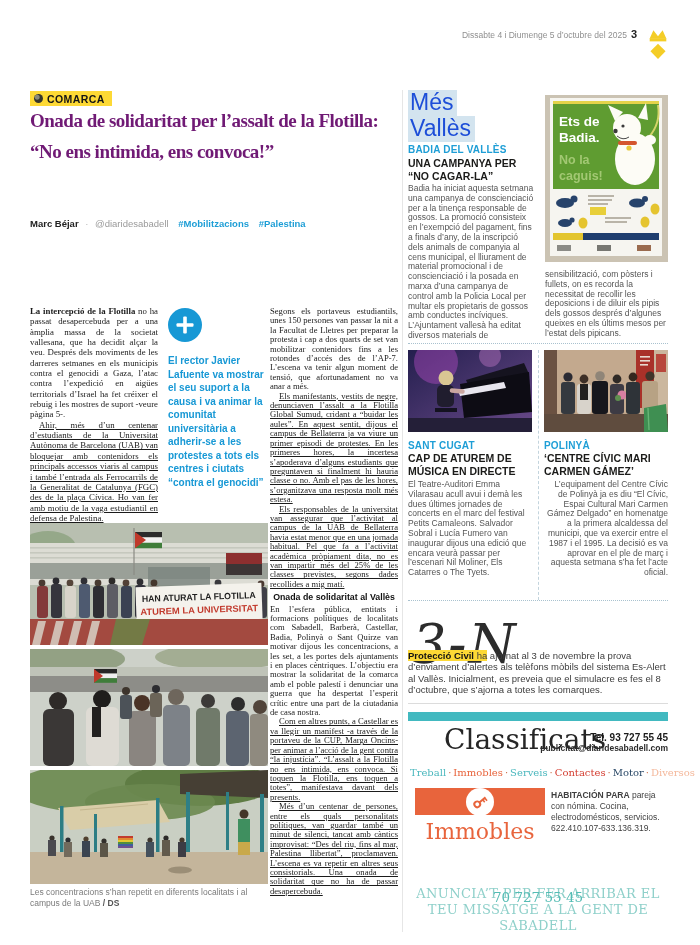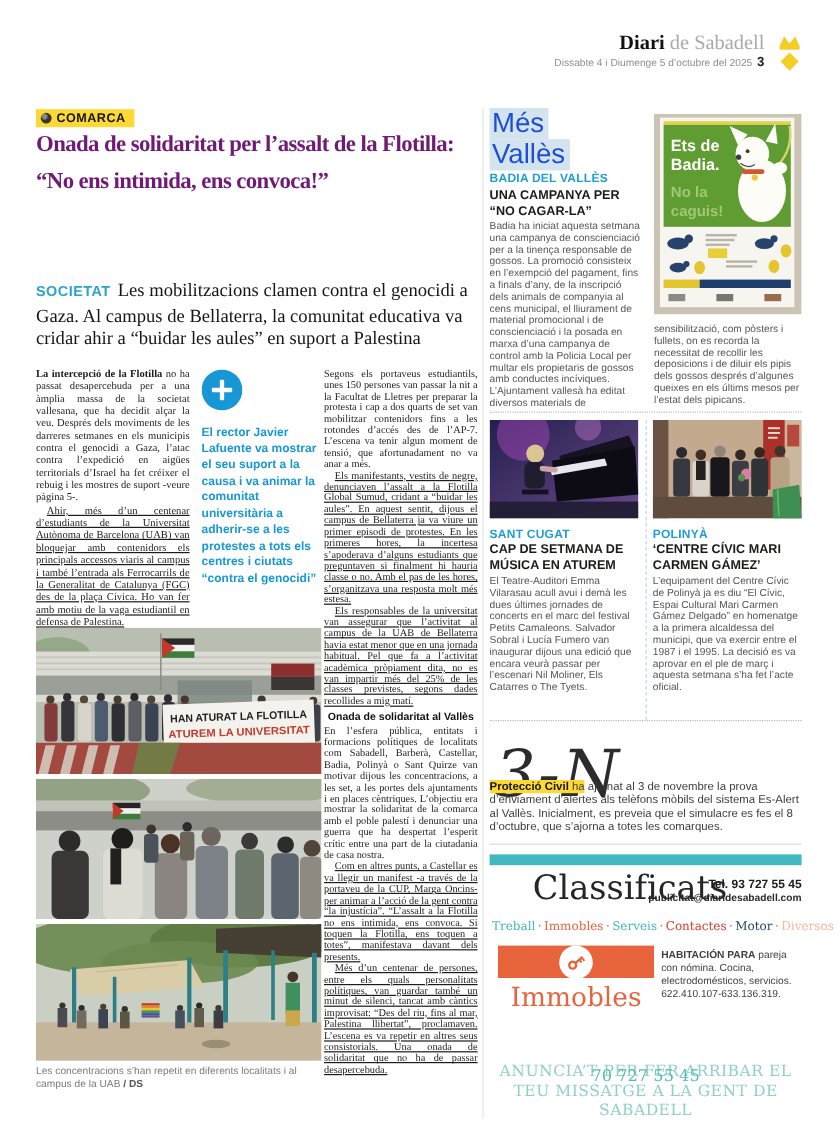--- a/index.html
+++ b/index.html
@@ -95,41 +95,44 @@
   .promo2{left:0;top:801px;width:260px;text-align:center;font-family:"DejaVu Serif",serif;
           font-size:13.5px;line-height:16px;color:#54bcb4;}
 </style>
 </head>
 <body>
 
 <div class="page">
 
   <header class="masthead">
     <div class="masthead-text">
-      <div class="brand"><span class="brand-bold">Diari</span><span class="brand-rest"> de Sabadell</span></div>
       <div class="dateline"><span>Dissabte 4 i Diumenge 5 d’octubre del 2025</span><span class="pagenum">3</span></div>
     </div>
     <svg width="24" height="38" viewBox="0 0 26 40">
       <polygon points="4,12 8,3 13,9.5 18,3 22,12" fill="#f4cd27"></polygon>
       <rect x="4" y="11.5" width="18" height="3.5" fill="#f4cd27"></rect>
       <rect x="7.2" y="20" width="11.6" height="11.6" transform="rotate(45 13 25.8)" fill="#f4cd27"></rect>
     </svg>
   </header>
 
   <div class="kicker">
     <span class="kicker-icon"></span>
     <span>COMARCA</span>
   </div>
 
   <h1 class="headline" style="margin:0;">Onada de solidaritat per l’assalt de la Flotilla: “No ens intimida, ens convoca!”</h1>
 
-
-  <div class="lead">
-    <span class="lead-label">SOCIETAT</span><span>Les mobilitzacions clamen contra el genocidi a Gaza. Al campus de Bellaterra, la comunitat educativa va cridar ahir a “buidar les aules” en suport a Palestina</span>
-  </div>
+  <div class="byline">
+    <span class="author">Marc Béjar</span>
+    <span class="sep">·</span>
+    <span class="handle">@diaridesabadell</span>
+    <span class="hashtag">#Mobilitzacions</span>
+    <span class="hashtag">#Palestina</span>
+  </div>
+
 
   <div class="bodycol col1">
     <p><span class="lead-in">La intercepció de la Flotilla</span><span> no ha passat desapercebuda per a una àmplia massa de la societat vallesana, que ha decidit alçar la veu. Després dels moviments de les darreres setmanes en els municipis contra el genocidi a Gaza, l’atac contra l’expedició en aigües territorials d’Israel ha fet créixer el rebuig i les mostres de suport -veure pàgina 5-.</span></p>
     <p class="ind">Ahir, més d’un centenar d’estudiants de la Universitat Autònoma de Barcelona (UAB) van bloquejar amb contenidors els principals accessos viaris al campus i també l’entrada als Ferrocarrils de la Generalitat de Catalunya (FGC) des de la plaça Cívica. Ho van fer amb motiu de la vaga estudiantil en defensa de Palestina.</p>
   </div>
 
   <div class="pullquote">
     <div class="pq-icon">
       <svg width="34" height="34" viewBox="0 0 34 34">
         <circle cx="17" cy="17" r="17" fill="#1798d5"></circle>
@@ -413,26 +416,26 @@
         </g>
         <rect y="64" width="124" height="18" fill="#5f4c3e"></rect>
         <polygon points="100,58 122,54 124,82 100,82" fill="#3f8f52"></polygon>
         <line x1="104" y1="58" x2="105" y2="80" stroke="#67b577" stroke-width="1.4"></line>
       </svg>
     </div>
 
     <div class="mv-abs vdash" style="left:130px;top:262px;height:250px;"></div>
 
     <div class="mv-abs loc-label" style="left:0;top:352px;">SANT CUGAT</div>
-    <div class="mv-abs mv-head" style="left:0;top:364px;width:124px;">CAP DE SETMANA DE MÚSICA EN ATUREM</div>
+    <div class="mv-abs mv-head" style="left:0;top:364px;width:124px;">CAP DE ATUREM DE MÚSICA EN DIRECTE</div>
     <div class="mv-abs mv-body" style="left:0;top:392px;width:124px;">El Teatre-Auditori Emma Vilarasau acull avui i demà les dues últimes jornades de concerts en el marc del festival Petits Camaleons. Salvador Sobral i Lucía Fumero van inaugurar dijous una edició que encara veurà passar per l’escenari Nil Moliner, Els Catarres o The Tyets.</div>
 
     <div class="mv-abs loc-label" style="left:136px;top:352px;">POLINYÀ</div>
     <div class="mv-abs mv-head" style="left:136px;top:364px;width:124px;">‘CENTRE CÍVIC MARI CARMEN GÁMEZ’</div>
-    <div class="mv-abs mv-body" style="left:136px;top:392px;width:124px;">L’equipament del Centre Cívic de Polinyà ja es diu “El Cívic, Espai Cultural Mari Carmen Gámez Delgado” en homenatge a la primera alcaldessa del municipi, que va exercir entre el 1987 i el 1995. La decisió es va aprovar en el ple de març i aquesta setmana s’ha fet l’acte oficial.</div>
+    <div class="mv-abs mv-body" style="left:136px;top:392px;width:124px;text-align:right;">L’equipament del Centre Cívic de Polinyà ja es diu “El Cívic, Espai Cultural Mari Carmen Gámez Delgado” en homenatge a la primera alcaldessa del municipi, que va exercir entre el 1987 i el 1995. La decisió es va aprovar en el ple de març i aquesta setmana s’ha fet l’acte oficial.</div>
 
     <div class="mv-abs dot-div" style="left:0;top:512px;"></div>
 
     <div class="mv-abs brief-title" style="left:4px;top:490px;margin-top:42px;">3-N</div>
     <div class="mv-abs brief-text" style="left:0;top:562px;">
       <span class="brief-hl"><b>Protecció Civil</b><span> ha</span></span><span> ajornat al 3 de novembre la prova d’enviament d’alertes als telèfons mòbils del sistema Es-Alert al Vallès. Inicialment, es preveia que el simulacre es fes el 8 d’octubre, que s’ajorna a totes les comarques.</span>
     </div>
 
     <div class="mv-abs hr-solid" style="left:0;top:615px;"></div>
     <div class="mv-abs teal-bar" style="left:0;top:624px;"></div>

